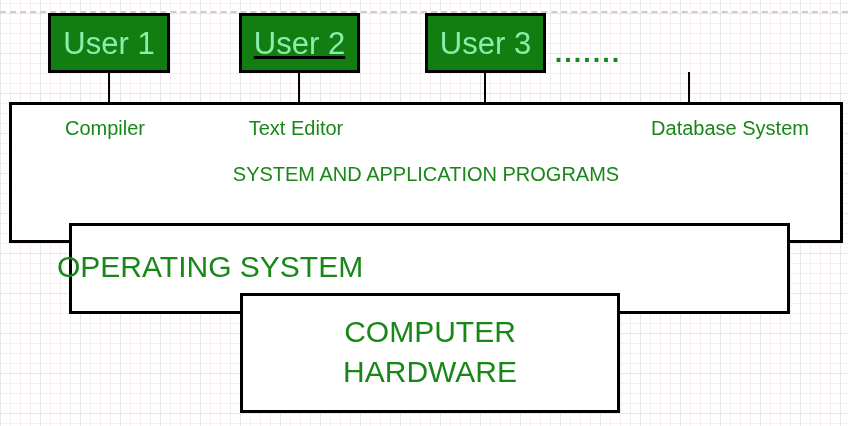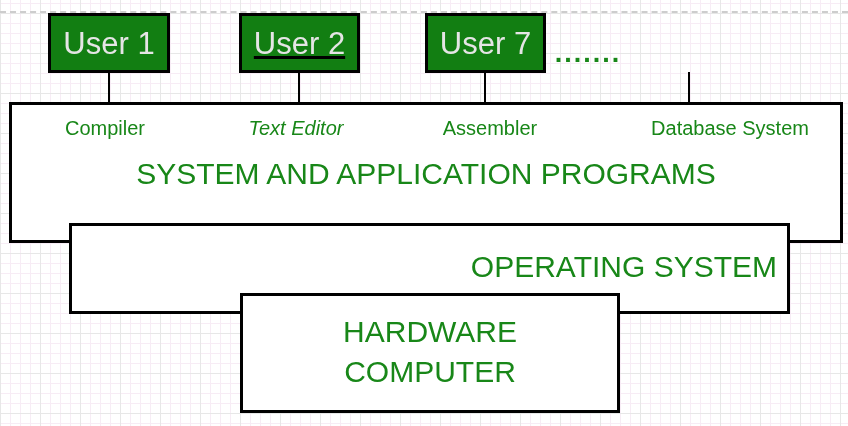--- a/index.html
+++ b/index.html
@@ -24,21 +24,21 @@
   }
   .user-box{
     position:absolute;top:13px;height:60px;width:122px;
     box-sizing:border-box;
     background:var(--green-fill,#127e12);
     border:3px solid #000;
     display:flex;align-items:center;justify-content:center;
     z-index:2;
   }
   .user-box span{
-    color:#e5e5e5;font-size:31px;line-height:31px;white-space:nowrap;
+    color:#86efac;font-size:31px;line-height:31px;white-space:nowrap;
   }
   .u1{left:48px;}
   .u2{left:239px;width:121px;text-decoration:underline;}
   .u3{left:425px;width:121px;}
   .un{left:629px;width:121px;}
   .dots{
     position:absolute;left:546px;top:40px;width:84px;
     text-align:center;
     color:var(--green-text,#188718);
     font-size:27px;font-weight:bold;letter-spacing:2px;line-height:27px;
@@ -60,33 +60,33 @@
   .os-box{left:69px;top:223px;width:721px;height:91px;z-index:4;}
   .hw-box{left:240px;top:293px;width:380px;height:120px;z-index:5;}
   .prog-label{
     position:absolute;top:116px;width:220px;
     text-align:center;
     color:var(--green-text,#188718);
     font-size:20px;line-height:24px;white-space:nowrap;
     z-index:4;
   }
   .p1{left:-5px;}
-  .p2{left:186px;font-style:italic;}
+  .p2{left:186px;}
   .p3{left:380px;}
   .p4{left:620px;}
   .sap-title{
     position:absolute;left:9px;top:157px;width:834px;
     text-align:center;
     color:var(--green-text,#188718);
-    font-size:30px;line-height:34px;white-space:nowrap;
+    font-size:20px;line-height:34px;white-space:nowrap;
     z-index:4;
   }
   .os-title{
     position:absolute;left:57px;top:250px;width:720px;
-    text-align:right;
+    text-align:left;
     color:var(--green-text,#188718);
     font-size:30px;line-height:34px;white-space:nowrap;
     z-index:6;
   }
   .hw-title{
     position:absolute;left:240px;top:312px;width:380px;
     text-align:center;
     color:var(--green-text,#188718);
     font-size:30px;line-height:40px;
     z-index:6;
@@ -99,39 +99,38 @@
 
   <div class="guide-dashed"></div>
 
   <div class="user-box u1">
     <span>User 1</span>
   </div>
   <div class="user-box u2">
     <span>User 2</span>
   </div>
   <div class="user-box u3">
-    <span>User 7</span>
+    <span>User 3</span>
   </div>
 
   <div class="dots">.......</div>
 
   <div class="connector c1"></div>
   <div class="connector c2"></div>
   <div class="connector c3"></div>
   <div class="connector c4"></div>
 
   <div class="layer-box sap-box"></div>
   <div class="prog-label p1">Compiler</div>
   <div class="prog-label p2">Text Editor</div>
-  <div class="prog-label p3">Assembler</div>
   <div class="prog-label p4">Database System</div>
   <div class="sap-title">SYSTEM AND APPLICATION PROGRAMS</div>
 
   <div class="layer-box os-box"></div>
   <div class="os-title">OPERATING SYSTEM</div>
 
   <div class="layer-box hw-box"></div>
   <div class="hw-title">
+    <div>COMPUTER</div>
     <div>HARDWARE</div>
-    <div>COMPUTER</div>
   </div>
 
 </div>
 
 </body></html>

